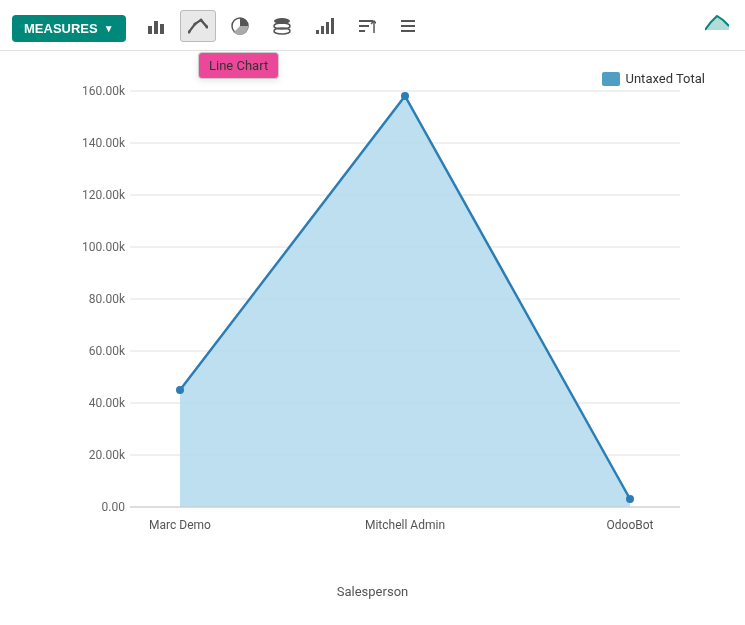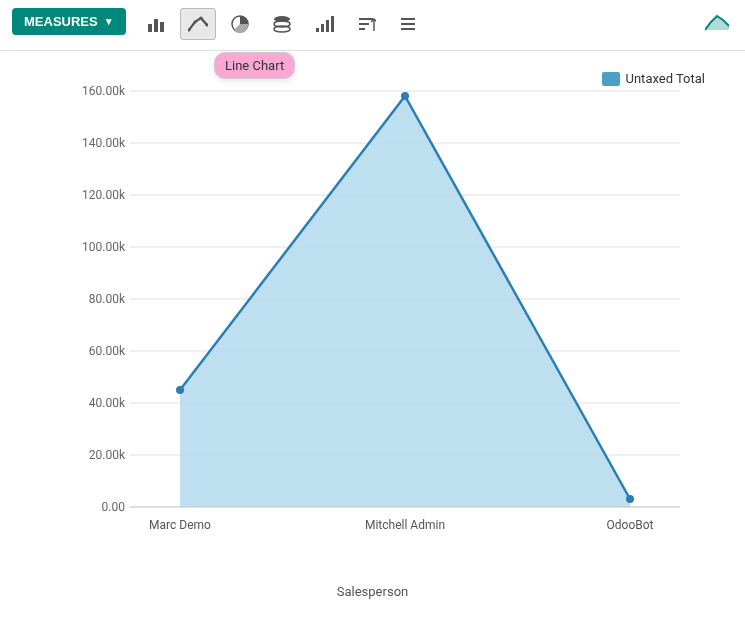--- a/index.html
+++ b/index.html
@@ -8,21 +8,21 @@
       background: #fff;
       width: 745px;
       height: 625px;
       overflow: hidden;
       position: relative;
     }
 
     
     .toolbar {
       display: flex;
-      align-items: flex-start;
+      align-items: flex-end;
       padding: 8px 12px;
       border-bottom: 1px solid #e0e0e0;
       gap: 6px;
       position: relative;
     }
 
     .measures-btn {
       background: #00897b;
       color: #fff;
       border: none;
@@ -71,30 +71,29 @@
       color: #00897b;
       font-size: 22px;
       padding: 4px;
     }
 
     
     .tooltip {
       position: absolute;
       top: 52px;
       left: 198px;
-      background: #f9a8d4;
+      background: #ec4899;
       border: 1px solid #ccc;
-      border-radius: 11px;
+      border-radius: 4px;
       padding: 5px 10px;
       font-size: 13px;
       color: #333;
       z-index: 10;
       white-space: nowrap;
       box-shadow: 0 2px 6px rgba(0,0,0,0.1);
-      margin-left: 16px;
     }
 
     
     .chart-container {
       padding: 20px 40px 60px 70px;
       position: relative;
       width: 745px;
       height: 570px;
     }
 

